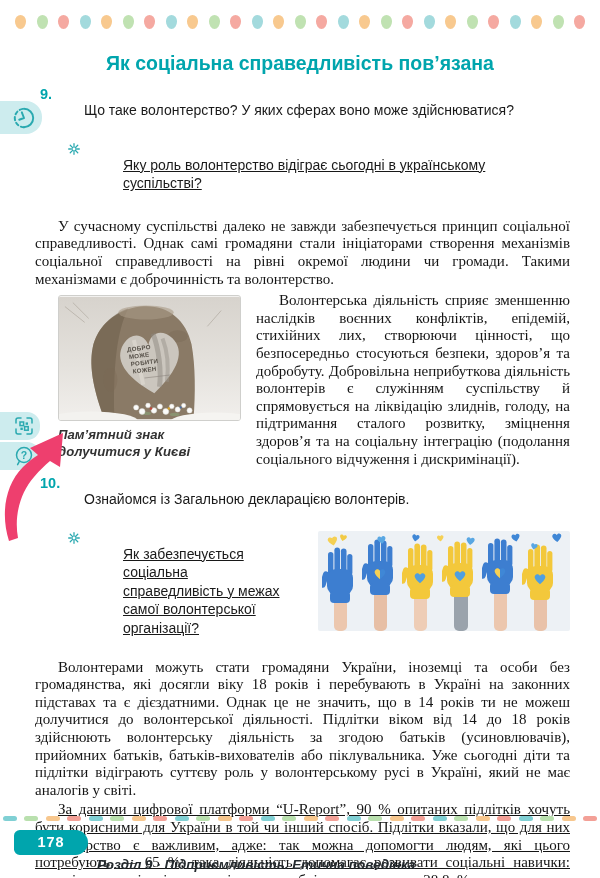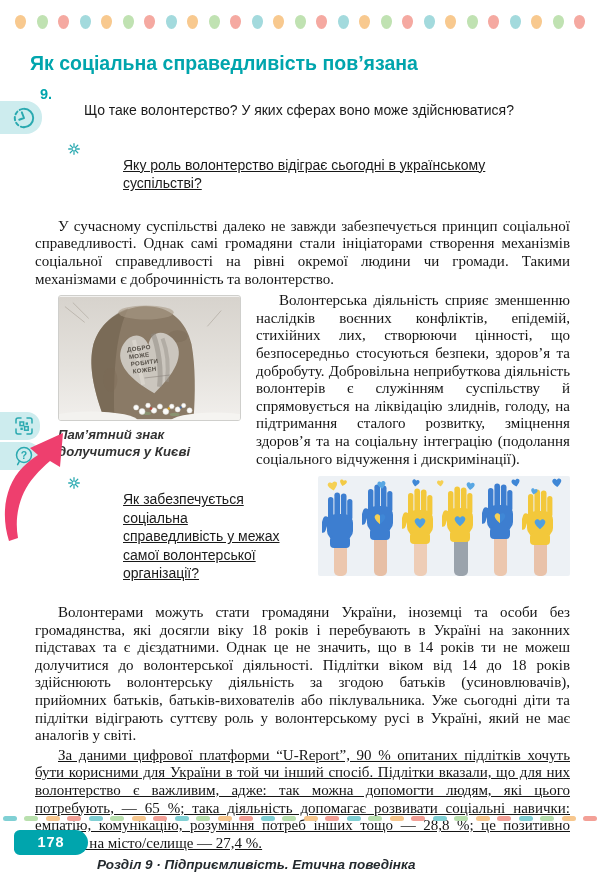--- a/index.html
+++ b/index.html
@@ -6,21 +6,21 @@
   .page{position:relative;width:600px;height:878px;background:#ffffff;overflow:hidden;
         font-family:"Liberation Sans",sans-serif;color:#181818;}
 
   
   .dots{margin-top:15px;display:flex;justify-content:center;gap:10.5px;height:14px;}
   .dots span{width:11px;height:13.5px;border-radius:50% 50% 50% 50%/45% 45% 55% 55%;flex:0 0 auto;}
   .dashes{position:absolute;left:2px;right:2px;top:816px;display:flex;justify-content:center;gap:7.5px;}
   .dashes span{width:14px;height:4.6px;border-radius:2.5px;flex:0 0 auto;}
 
   
-  .title{margin:21px 30px 0;display:flex;text-align:center;
+  .title{margin:21px 30px 0;display:flex;flex-direction:column;text-align:center;
          font-weight:700;font-size:19.5px;line-height:26px;color:#00a5ad;}
 
   
   .qblock{margin:9px 28px 0 40px;}
   .qblock.q10{margin-top:6px;clear:both;}
   .qrow{display:flex;align-items:flex-start;}
   .qnum{min-width:28px;font-weight:700;font-size:14.5px;line-height:18.6px;color:#00a5ad;}
   .qtext{margin:16px;font-size:14px;line-height:18.6px;color:#1a1a1a;}
   .brow{display:flex;margin-top:4px;padding-left:28px;gap:27px;text-decoration:underline;}
   .brow .sun{flex:0 0 12px;width:12px;height:12px;margin-top:3px;color:#2aa9b0;}
@@ -228,20 +228,24 @@
         <circle cx="123" cy="112" r="1.1" fill="#4a6fa5"></circle>
         <ellipse cx="32" cy="126" rx="48" ry="10" fill="#f3f2ef"></ellipse>
         <ellipse cx="158" cy="127" rx="46" ry="10" fill="#f5f4f1"></ellipse>
       </svg>
       <figcaption>Пам’ятний знак долучитися у Києві</figcaption>
     </figure>
     <p class="body indent">Волонтерська діяльність сприяє зменшенню наслідків воєнних конфліктів, епідемій, стихійних лих, створюючи цінності, що безпосередньо стосуються безпеки, здоров’я та добробуту. Добровільна неприбуткова діяльність волонтерів є служінням суспільству й спрямовується на ліквідацію злиднів, голоду, на підтримання сталого розвитку, зміцнення здоров’я та на соціальну інтеграцію (подолання соціального відчуження і дискримінації).</p>
   </div>
 
   <section class="qblock q10">
+    <div class="qrow">
+      <span class="qnum">10.</span>
+      <p class="qtext">Ознайомся із Загальною декларацією волонтерів.</p>
+    </div>
   </section>
 
   <div class="wrap2">
     <figure class="fig-hands">
       <svg width="252" height="100" viewBox="0 0 252 100">
         <rect width="252" height="100" fill="#edf1f5"></rect>
         <rect x="16" y="62" width="13" height="38" rx="5" fill="#ecc7ae"></rect>
         <rect x="56" y="54" width="13" height="46" rx="5" fill="#e7bfa5"></rect>
         <rect x="96" y="60" width="13" height="40" rx="5" fill="#eecdb6"></rect>
         <rect x="136" y="58" width="14" height="42" rx="5" fill="#9aa3ac"></rect>

